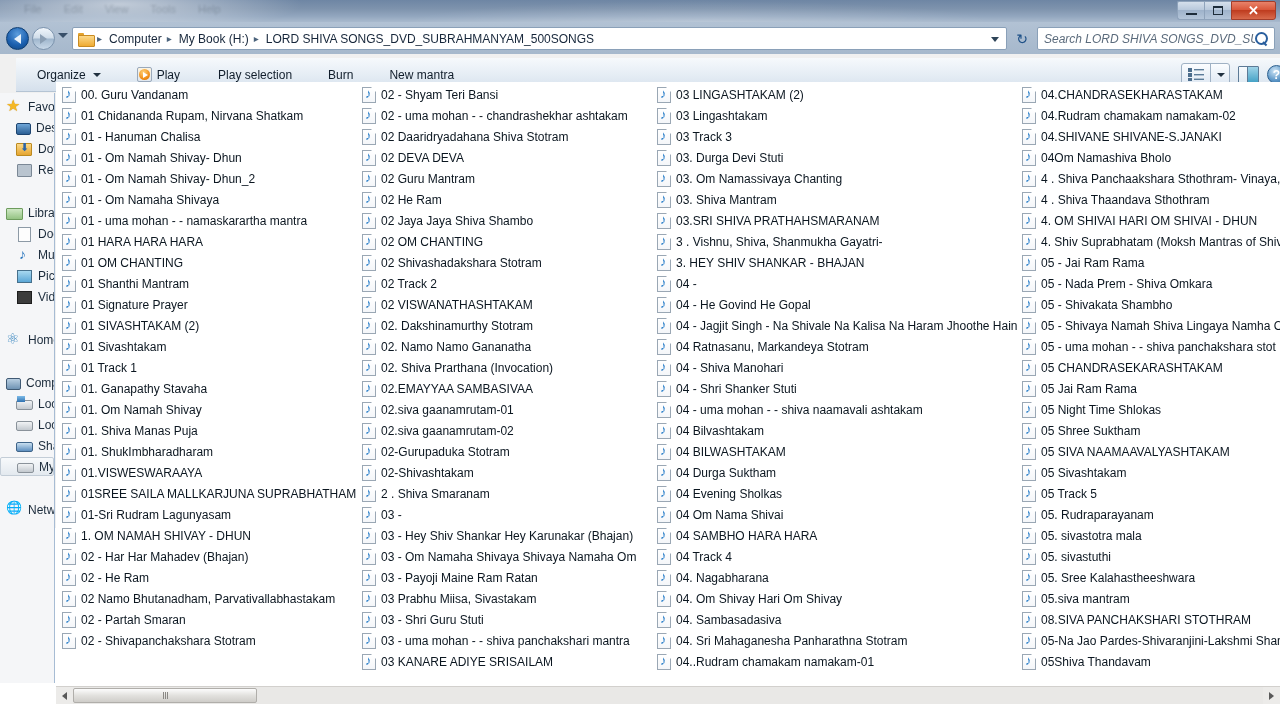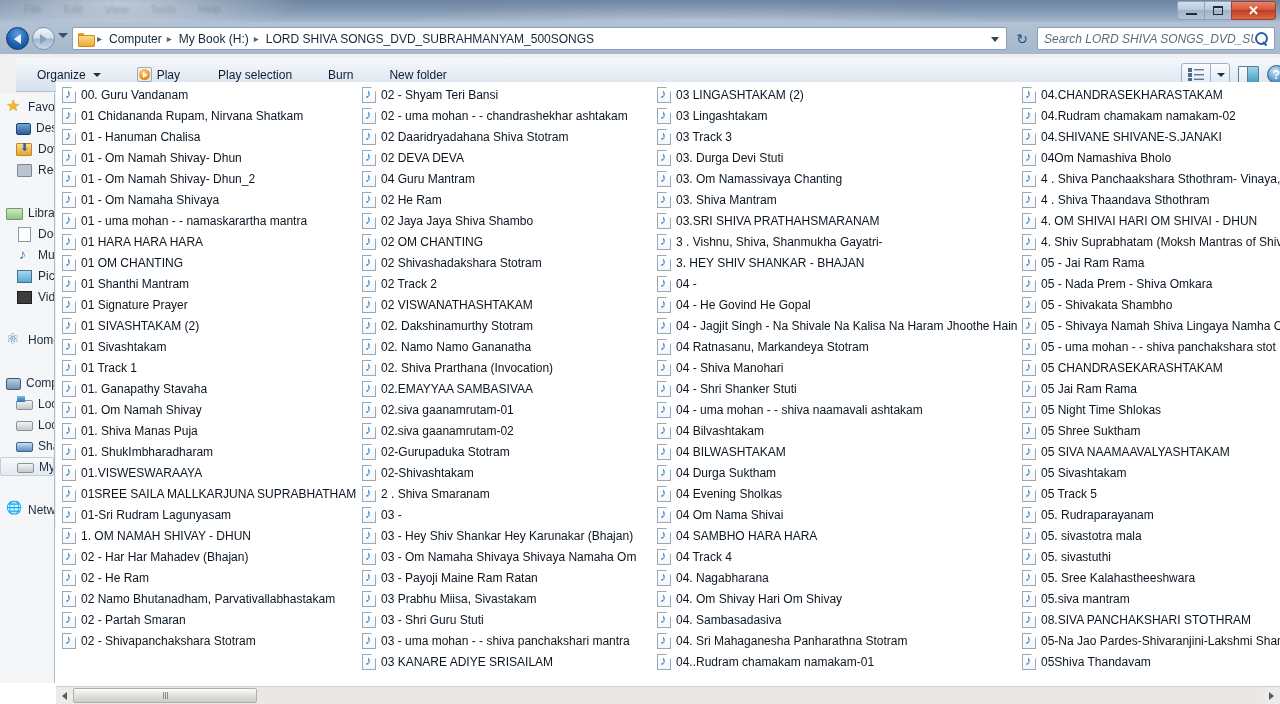--- a/index.html
+++ b/index.html
@@ -382,21 +382,21 @@
         </span>
       <span>Play</span>
     </div>
     <div class="cmdbtn" style="margin-left:16px;justify-content:flex-end;">
       <span>Play selection</span>
     </div>
     <div class="cmdbtn" style="margin-left:14px;">
       <span>Burn</span>
     </div>
     <div class="cmdbtn" style="margin-left:14px;">
-      <span>New folder</span>
+      <span>New mantra</span>
     </div>
 
     <div class="cmd-right">
       <div class="viewbtn">
         <span class="grid">
           <svg width="17" height="13" viewBox="0 0 17 13">
             <rect x="0" y="0" width="4" height="4" fill="#4c6d8c"></rect>
             <rect x="6" y="1" width="10" height="1.4" fill="#5b7c99"></rect>
             <rect x="0" y="5" width="4" height="4" fill="#4c6d8c"></rect>
             <rect x="6" y="6" width="10" height="1.4" fill="#5b7c99"></rect>
@@ -606,21 +606,21 @@
         <div class="fitem">
           <span class="fico"></span>
           <span class="fname">02 Daaridryadahana Shiva Stotram</span>
         </div>
         <div class="fitem">
           <span class="fico"></span>
           <span class="fname">02 DEVA DEVA</span>
         </div>
         <div class="fitem">
           <span class="fico"></span>
-          <span class="fname">04 Guru Mantram</span>
+          <span class="fname">02 Guru Mantram</span>
         </div>
         <div class="fitem">
           <span class="fico"></span>
           <span class="fname">02 He Ram</span>
         </div>
         <div class="fitem">
           <span class="fico"></span>
           <span class="fname">02 Jaya Jaya Shiva Shambo</span>
         </div>
         <div class="fitem">

